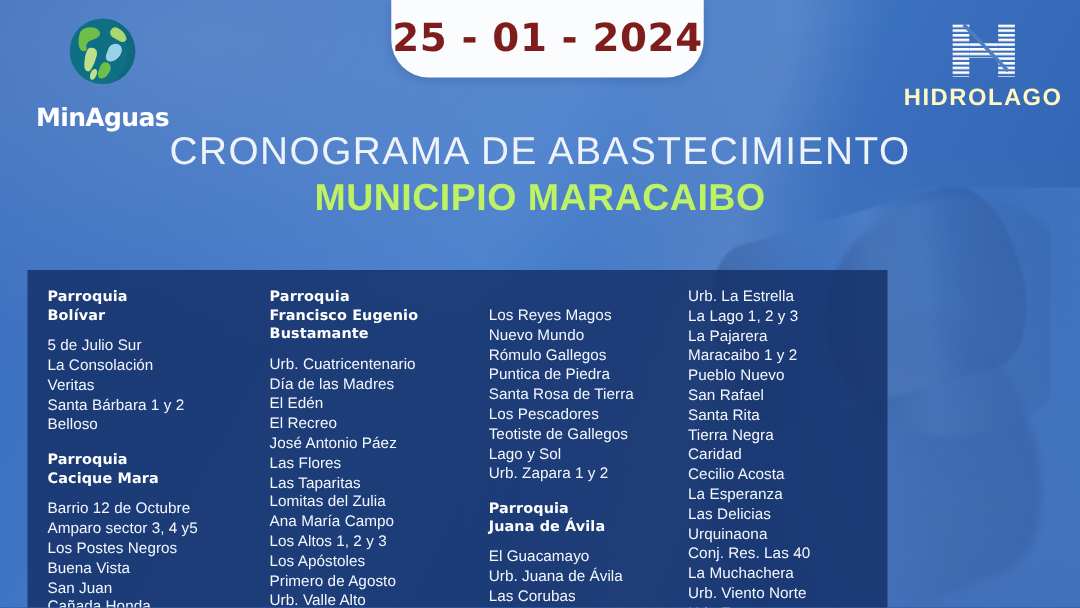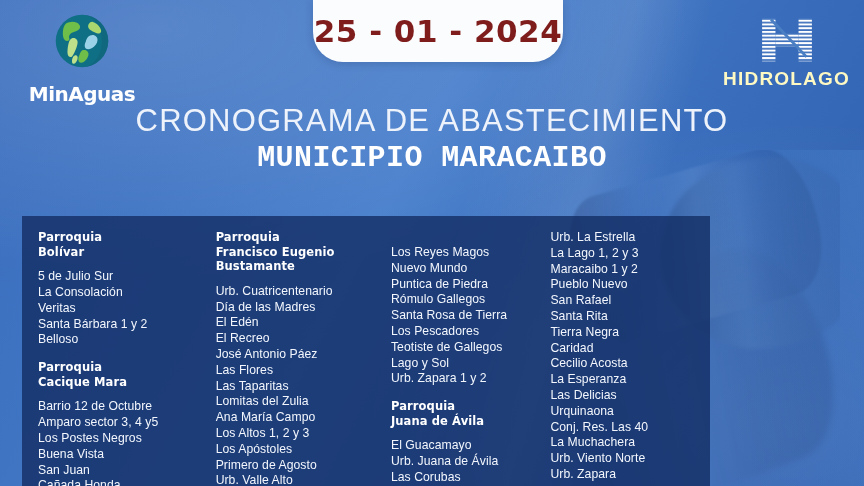--- a/index.html
+++ b/index.html
@@ -85,22 +85,22 @@
   }
 
   
   .titles { position:absolute; left:0; right:0; top:104px; text-align:center; z-index:5; }
   .title-1 {
     font-family:"Liberation Sans", sans-serif;
     font-size:31px; color:#eef3fb; letter-spacing:1.2px; line-height:1.12;
     font-weight:400;
   }
   .title-2 {
-    font-family:Liberation Mono, monospace;
-    font-size:30px; color:#ffffff; font-weight:bold; letter-spacing:.4px;
+    font-family:Liberation Sans, sans-serif;
+    font-size:30px; color:#bef264; font-weight:bold; letter-spacing:.4px;
     line-height:1.18; margin-top:2px;
   }
 
   
   .panel {
     position:absolute; left:22px; top:216px; width:688px; height:286px;
     background:rgba(19,45,100,.80);
     z-index:4;
     padding:14px 0 0 0;
   }
@@ -225,22 +225,22 @@
         <div class="sector">Los Apóstoles</div>
         <div class="sector">Primero de Agosto</div>
         <div class="sector">Urb. Valle Alto</div>
       </div>
     </div>
 
     <div class="col col-3">
       <div class="sector-list" style="margin-top:15px">
         <div class="sector">Los Reyes Magos</div>
         <div class="sector">Nuevo Mundo</div>
+        <div class="sector">Rómulo Gallegos</div>
         <div class="sector">Puntica de Piedra</div>
-        <div class="sector">Rómulo Gallegos</div>
         <div class="sector">Santa Rosa de Tierra</div>
         <div class="sector">Los Pescadores</div>
         <div class="sector">Teotiste de Gallegos</div>
         <div class="sector">Lago y Sol</div>
         <div class="sector">Urb. Zapara 1 y 2</div>
       </div>
       <div class="gap"></div>
       <div class="parroquia">
         <div>Parroquia</div>
         <div>Juana de Ávila</div>
@@ -252,20 +252,21 @@
         <div class="sector">Ziruma</div>
         <div class="sector">Las Tarabas</div>
 
       </div>
     </div>
 
     <div class="col col-4">
       <div class="sector-list" style="margin-top:0">
         <div class="sector">Urb. La Estrella</div>
         <div class="sector">La Lago 1, 2 y 3</div>
+        <div class="sector">La Pajarera</div>
         <div class="sector">Maracaibo 1 y 2</div>
         <div class="sector">Pueblo Nuevo</div>
         <div class="sector">San Rafael</div>
         <div class="sector">Santa Rita</div>
         <div class="sector">Tierra Negra</div>
         <div class="sector">Caridad</div>
         <div class="sector">Cecilio Acosta</div>
         <div class="sector">La Esperanza</div>
         <div class="sector">Las Delicias</div>
         <div class="sector">Urquinaona</div>

